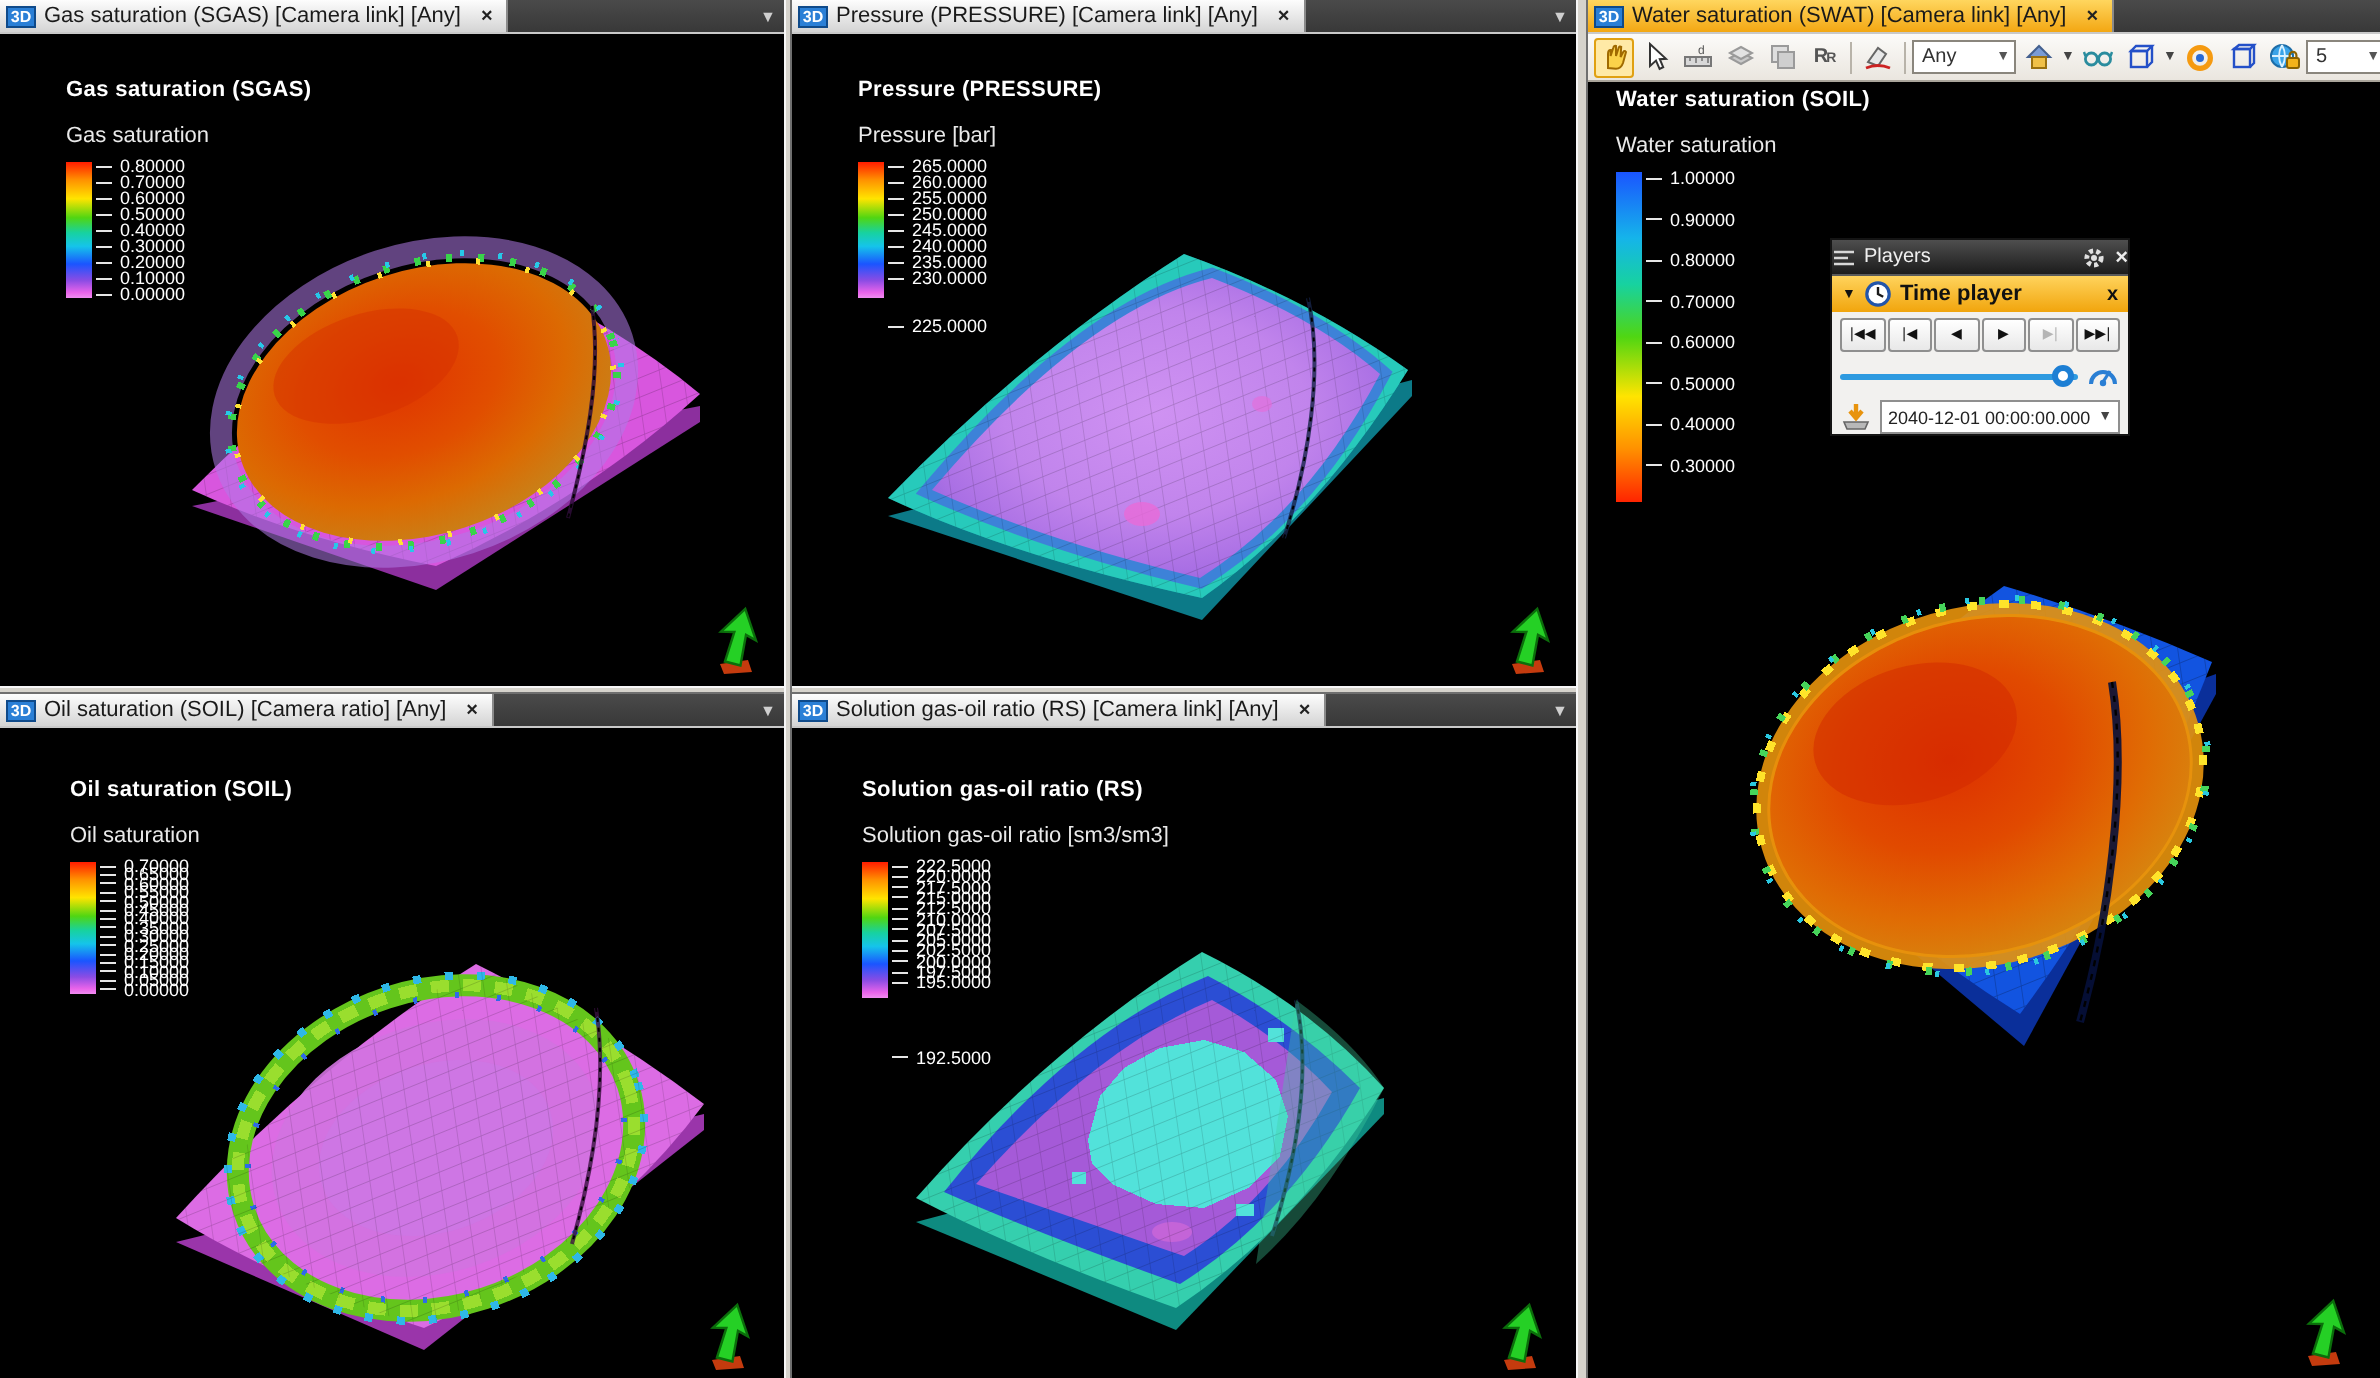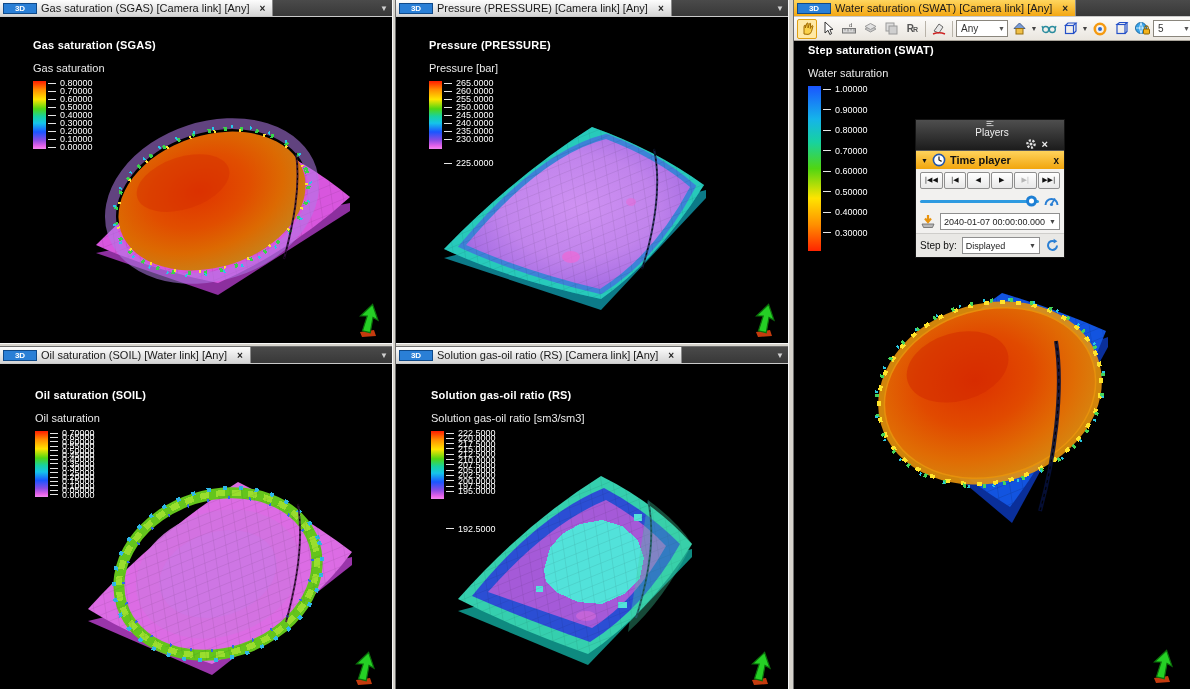--- a/index.html
+++ b/index.html
@@ -11,21 +11,21 @@
   .panel { position:absolute; background:#000; }
   .splitter { position:absolute; background:#d6d3cc; border-left:1px solid #f7f7f7; border-right:1px solid #6f6f6f; }
   .hsplitter { position:absolute; background:#d6d3cc; border-top:1px solid #f7f7f7; border-bottom:1px solid #6f6f6f; }
 
   
   .tabbar { position:relative; height:17px; background:linear-gradient(#4a4a4a,#383838);
             display:flex; align-items:stretch; border-bottom:1px solid #c9c9c9; }
   .tab { display:flex; align-items:center; padding:0 7px 0 3px; font-size:11px; color:#1a1a1a;
          background:linear-gradient(#fdfdfd,#d4d4d4); border-right:1px solid #8a8a8a; white-space:nowrap; cursor:default; }
   .tab.active { background:linear-gradient(#ffd65e,#f3a713); }
-  .tab3d { display:inline-block; width:34px; height:11px; background:#2a7fd6; border:1px solid #0f4a8a;
+  .tab3d { display:inline-block; width:15px; height:11px; background:#2a7fd6; border:1px solid #0f4a8a;
            color:#fff; font-size:8px; font-weight:bold; line-height:9px; text-align:center; margin-right:4px; }
   .tabx { margin-left:10px; font-size:10px; font-weight:bold; color:#222; }
   .tab-dd { margin-left:auto; width:16px; display:flex; align-items:center; justify-content:center;
             color:#cfcfcf; font-size:8px; }
 
   .viewport { position:absolute; left:0; right:0; bottom:0; background:#000; overflow:hidden; }
   .vp-top { top:17px;padding-left:44px; }
 
   
   .legend { position:absolute; color:#fff; z-index:5; }
@@ -51,22 +51,22 @@
   .tb-sep { width:1px; height:16px; background:#b8b3a9; margin:0 2px; flex:none; }
   .tb-combo { height:17px; background:#fff; border:1px solid #8a867d; display:flex; align-items:center;
               font-size:10px; color:#333; padding:0 2px 0 4px; flex:none; }
   .tb-combo .dd { margin-left:auto; color:#555; font-size:7px; padding-left:3px; }
   .tb-dd { color:#444; font-size:7px; width:8px; flex:none; text-align:center; }
   .tb-txt { font-size:10px; font-weight:bold; color:#555; letter-spacing:-1px; }
 
   
   .players { position:absolute; width:150px; z-index:20; border:1px solid #141414;
              box-shadow:2px 3px 6px rgba(0,0,0,.7); font-family:"Liberation Sans",sans-serif; }
-  .pl-head { height:30px; background:linear-gradient(#4e4e4e,#1c1c1c); display:flex; align-items:center;
-             padding:0 16px; color:#f0f0f0;flex-direction:column; }
+  .pl-head { height:17px; background:linear-gradient(#4e4e4e,#1c1c1c); display:flex; align-items:center;
+             padding:0 0; color:#f0f0f0; }
   .pl-title { font-size:10px; margin-left:4px; }
   .pl-head .sp { margin-left:auto; display:flex; align-items:center; gap:5px; }
   .pl-x { color:#eee; font-size:11px; font-weight:bold; line-height:10px; }
   .tp-head { height:19px; background:linear-gradient(#ffd35c,#f1a50d); display:flex; align-items:center;
              padding:0 5px; color:#111; border-top:1px solid #5a5a5a; }
   .tp-caret { font-size:7px; margin-right:4px; }
   .tp-title { font-size:11px; font-weight:bold; margin-left:4px; }
   .tp-x { margin-left:auto; font-size:10px; font-weight:bold; }
   .tp-body { background:#f2f1ef; padding:3px 4px 0 4px; }
   .tp-transport { display:flex; gap:1px; }
@@ -271,21 +271,21 @@
           <polygon points="13,1 22,15 16.5,13.5 17.5,29 9.5,29 10.5,13.5 4,15" fill="#25d025" stroke="#0b6e0b" stroke-width="1.2"></polygon>
         </g>
       </svg>
     </div>
   </div>
 
   <div class="panel" style="left:0;top:347px;width:392px;height:342px;">
     <div class="tabbar">
       <div class="tab">
         <span class="tab3d">3D</span>
-        <span>Oil saturation (SOIL) [Water link]  [Any]</span>
+        <span>Oil saturation (SOIL) [Camera ratio]  [Any]</span>
         <span class="tabx">×</span>
       </div>
       <div class="tab-dd">▼</div>
     </div>
     <div class="viewport vp-top">
       <div class="legend" style="left:35px;top:25px;">
         <div class="lg-title">Oil saturation (SOIL)</div>
         <div class="lg-sub">Oil saturation</div>
         <div class="lg-row">
           <div class="lg-bar grad-rainpink" style="height:66px;"></div>
@@ -581,21 +581,21 @@
       </span>
       <span class="tb-combo" style="width:40px;">
         <span>5</span>
         <span class="dd">▼</span>
       </span>
 
     </div>
 
     <div class="viewport" style="top:41px;">
       <div class="legend" style="left:14px;top:3px;">
-        <div class="lg-title">Step saturation (SWAT)</div>
+        <div class="lg-title">Water saturation (SOIL)</div>
         <div class="lg-sub">Water saturation</div>
         <div class="lg-row">
           <div class="lg-bar grad-swat" style="height:165px;"></div>
           <div class="lg-ticks">
               <div class="tick" style="top: 3px;">
                 <span class="tl"></span>
                 <span class="tv">1.00000</span>
               </div>
               <div class="tick" style="top: 23.5px; text-align: right;">
                 <span class="tl"></span>
@@ -697,34 +697,23 @@
               <path d="M8.5 11 L12 5.5" stroke="#2a7fd4" stroke-width="1.6"></path>
               <circle cx="8.5" cy="11.5" r="1.6" fill="#2a7fd4"></circle>
             </svg>
           </div>
           <div class="tp-daterow">
             <svg width="16" height="15" viewBox="0 0 16 15" style="flex:none;">
               <path d="M8 1 V7 M5 4.5 L8 8 L11 4.5" stroke="#e8930c" stroke-width="2.2" fill="none"></path>
               <path d="M2 10 H14 L12.5 13.5 H3.5 Z" fill="#b8b8b8" stroke="#666" stroke-width="0.8"></path>
             </svg>
             <span class="tp-combo">
-              <span>2040-01-07 00:00:00.000</span>
+              <span>2040-12-01 00:00:00.000</span>
               <span class="dd">▼</span>
             </span>
-          </div>
-          <div class="tp-steprow">
-            <span class="tp-label">Step by:</span>
-            <span class="tp-combo step-combo">
-              <span>Displayed</span>
-              <span class="dd">▼</span>
-            </span>
-            <svg width="15" height="15" viewBox="0 0 15 15" style="flex:none;">
-              <path d="M12 7.5 A4.5 4.5 0 1 1 9.5 3.4" fill="none" stroke="#2a7fd4" stroke-width="2"></path>
-              <polygon points="8.6,0.8 12.4,3.2 8.8,5.6" fill="#2a7fd4"></polygon>
-            </svg>
           </div>
         </div>
       </div>
 
       <svg class="navarrow" style="right:14px;bottom:4px;" width="26" height="36" viewBox="0 0 26 36">
         <polygon points="4,29 18,27 20,33 6,34" fill="#c43b0e"></polygon>
         <g transform="rotate(14 13 16)">
           <polygon points="13,1 22,15 16.5,13.5 17.5,29 9.5,29 10.5,13.5 4,15" fill="#25d025" stroke="#0b6e0b" stroke-width="1.2"></polygon>
         </g>
       </svg>

